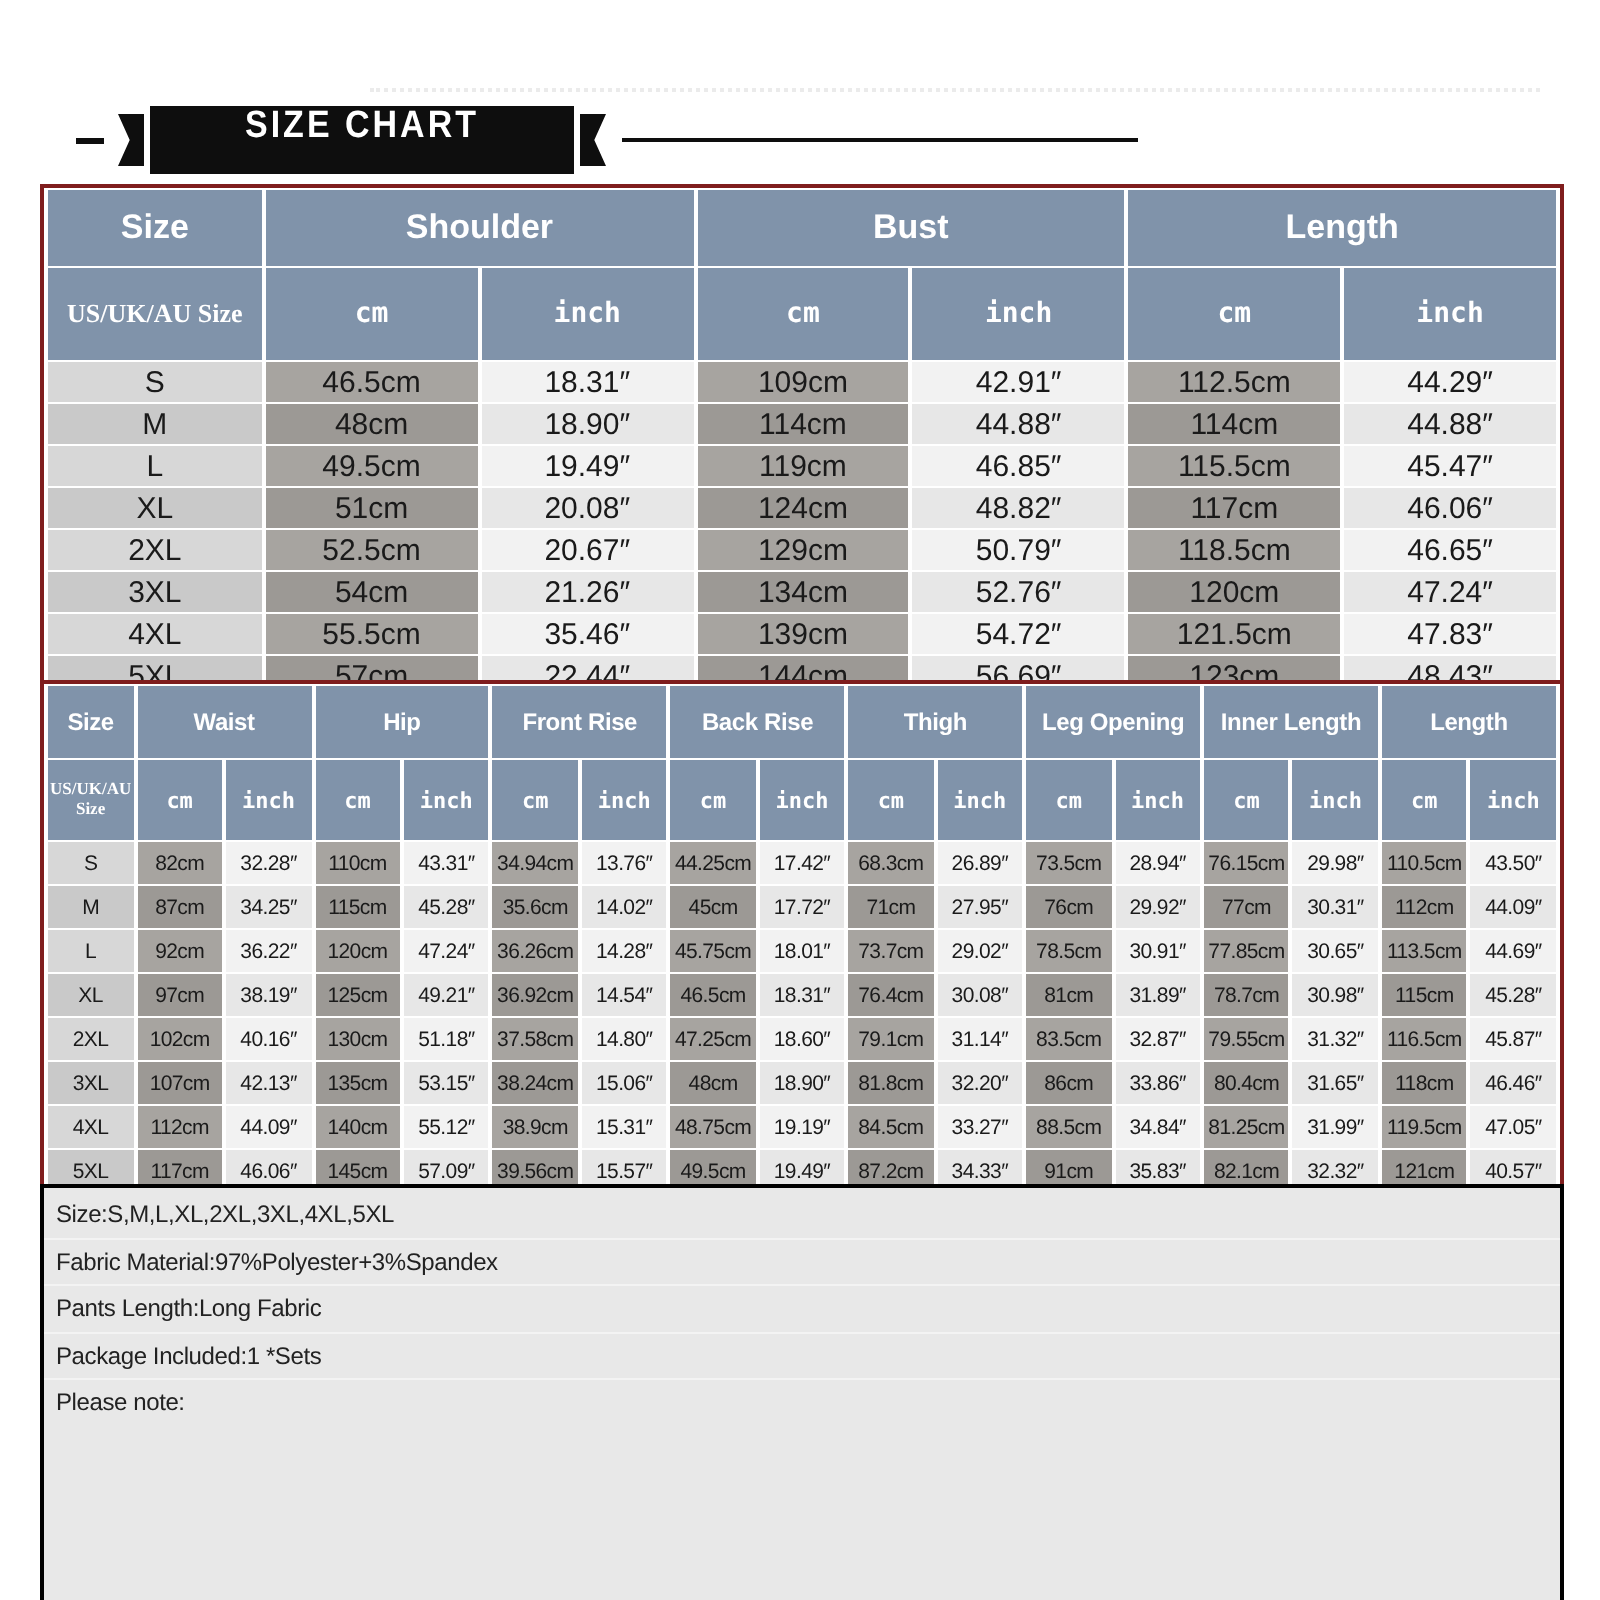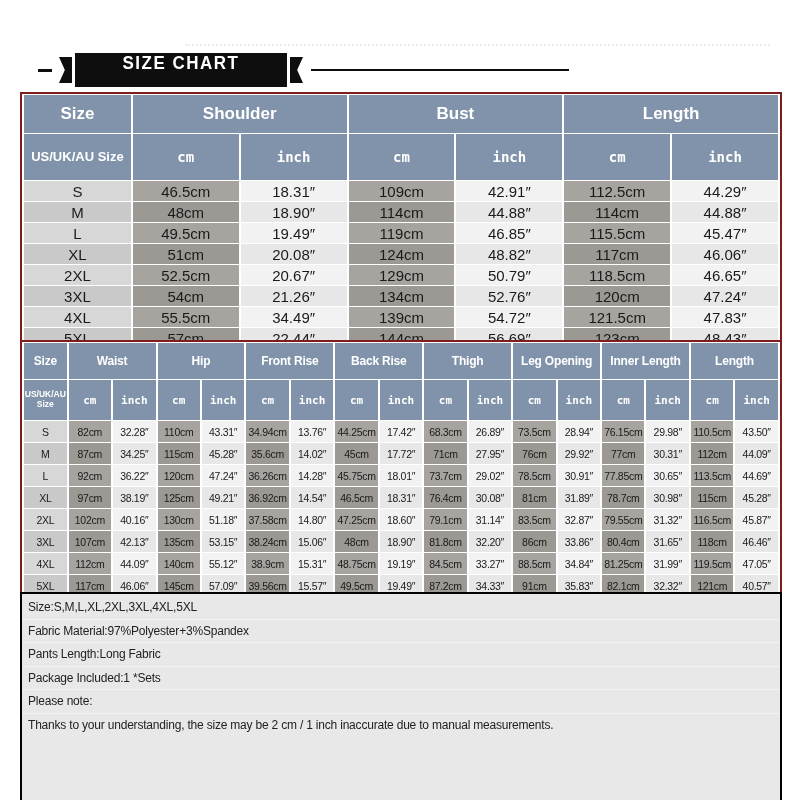--- a/index.html
+++ b/index.html
@@ -22,21 +22,21 @@
   #t1{top:92px}
   #t2{top:340px}
   table.sz{width:100%;border-collapse:collapse;table-layout:fixed}
   .sz th,.sz td{
     border-left:2px solid #fff;border-right:2px solid #fff;
     border-top:1px solid #fff;border-bottom:1px solid #fff;
     text-align:center;vertical-align:middle;padding:0;overflow:hidden;white-space:nowrap;
   }
   .sz .gh{background:var(--header-bg);color:#fff;font-weight:bold}
   .sz .sh{background:var(--header-bg);color:#fff;font-weight:bold;font-family:"DejaVu Sans Mono",monospace}
-  .sz .corner{white-space:normal;line-height:1.15;font-family:Liberation Sans, sans-serif}
+  .sz .corner{white-space:normal;line-height:1.15;font-family:Liberation Serif, serif}
   #t1 .gh{font-size:17px;height:38px}
   #t1 .sh{height:46px;font-size:14px}
   #t1 .corner{font-size:13px}
   #t1 td{height:20px;font-size:15px}
   #t2 .gh{font-size:12px;height:36px;letter-spacing:-0.2px}
   #t2 .sh{height:40px;font-size:11px}
   #t2 .corner{font-size:8.5px}
   #t2 td{height:21px;font-size:10.5px;letter-spacing:-0.3px}
   .size-c{background:var(--size-col-bg)}
   .cm-c{background:var(--cm-col-bg)}
@@ -145,21 +145,21 @@
           <td class="cm-c">54cm</td>
           <td class="inch-c">21.26″</td>
           <td class="cm-c">134cm</td>
           <td class="inch-c">52.76″</td>
           <td class="cm-c">120cm</td>
           <td class="inch-c">47.24″</td>
         </tr>
         <tr>
           <td class="size-c">4XL</td>
           <td class="cm-c">55.5cm</td>
-          <td class="inch-c">34.49″</td>
+          <td class="inch-c">35.46″</td>
           <td class="cm-c">139cm</td>
           <td class="inch-c">54.72″</td>
           <td class="cm-c">121.5cm</td>
           <td class="inch-c">47.83″</td>
         </tr>
         <tr class="alt">
           <td class="size-c">5XL</td>
           <td class="cm-c">57cm</td>
           <td class="inch-c">22.44″</td>
           <td class="cm-c">144cm</td>
@@ -380,14 +380,13 @@
       </tbody>
     </table>
   </div>
 
 <div class="notes">
     <div class="note-line">Size:S,M,L,XL,2XL,3XL,4XL,5XL</div>
     <div class="note-line">Fabric Material:97%Polyester+3%Spandex</div>
     <div class="note-line">Pants Length:Long Fabric</div>
     <div class="note-line">Package Included:1 *Sets</div>
     <div class="note-line">Please note:</div>
-    <div class="note-line">Thanks to your understanding, the size may be 2 cm / 1 inch inaccurate due to manual measurements.</div>
   </div>
 
 </body></html>

